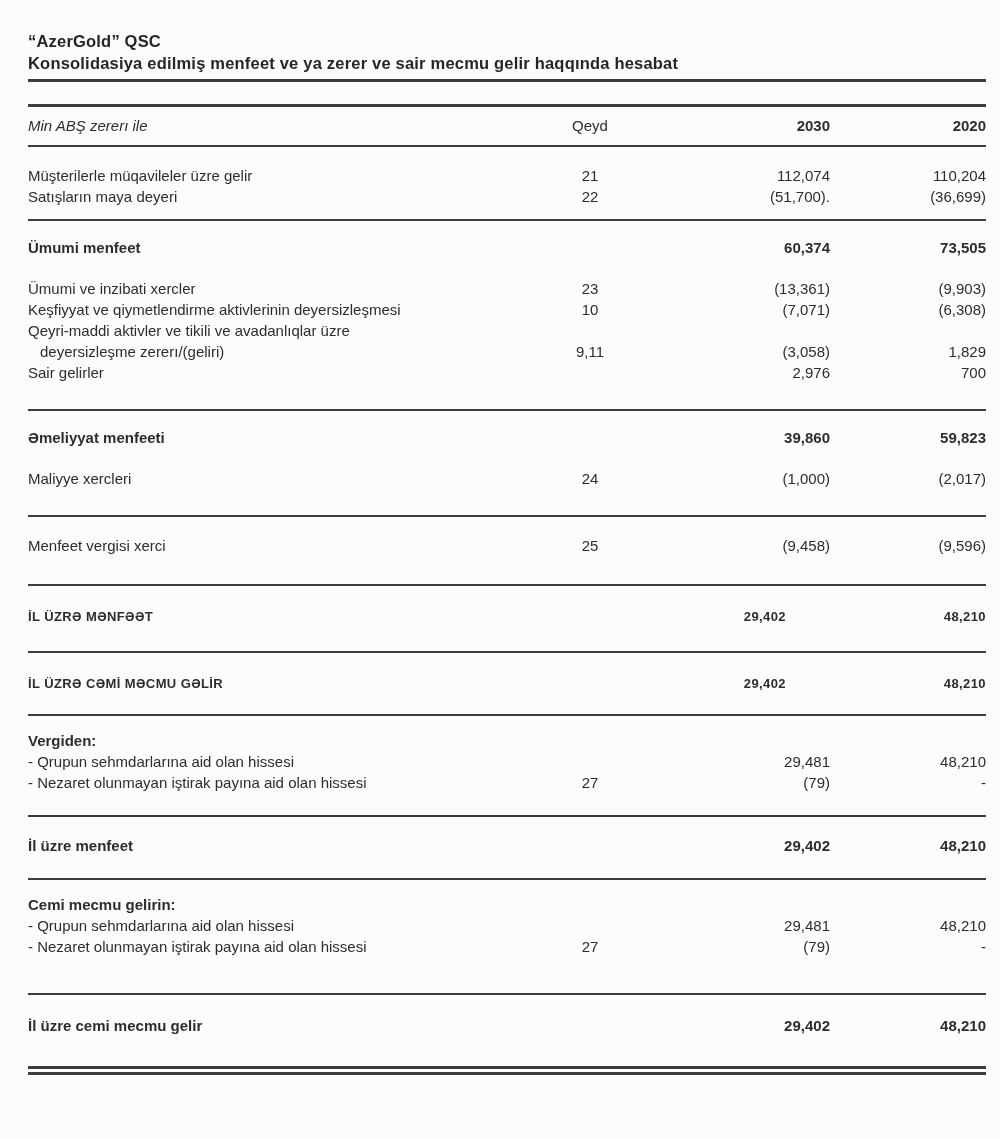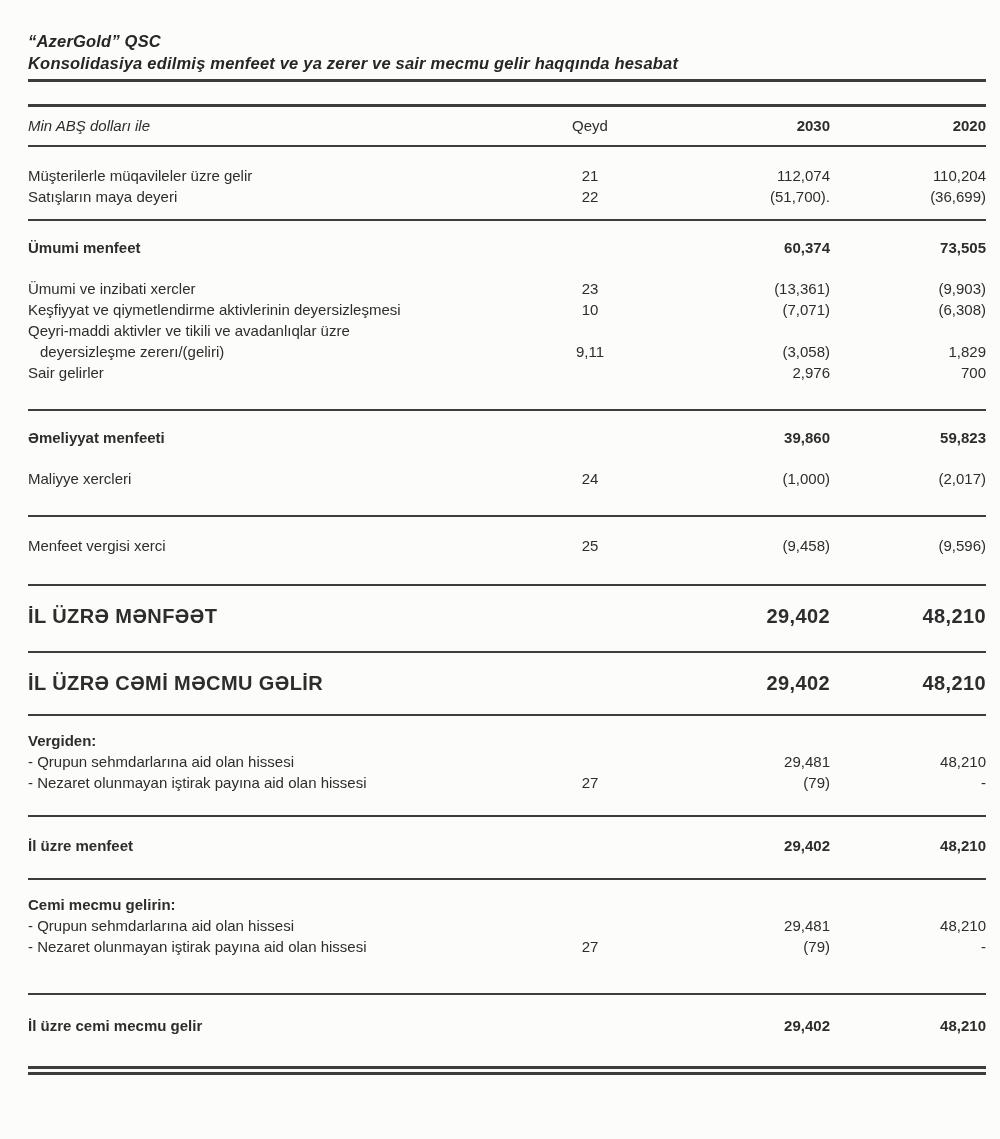--- a/index.html
+++ b/index.html
@@ -10,21 +10,20 @@
     font-family: "Liberation Sans", sans-serif;
     color: #2d2d2d;
     overflow: hidden;
   }
   .page { padding: 30px 14px 0 28px; }
 
   
   .doc-title {
     font-size: 16.5px;
     font-weight: bold;
-    font-style: italic;
     line-height: 22px;
     letter-spacing: 0.2px;
     color: #262626;
   }
   .title-rule { margin-top: 5px; }
 
   
   .rule { border-top: 3px solid #3d3d3d; height: 0; }
   .rule.thin { border-top-width: 2.5px; }
   .rule.double {
@@ -45,21 +44,21 @@
   .c-label { text-align: left; }
   .c-note  { text-align: center; }
   .c-v1, .c-v2 { text-align: right; }
   .l2 { padding-left: 12px; }
 
   .thead { padding: 8px 0 9px; }
   .thead .c-label { font-style: italic; }
   .thead .c-v1, .thead .c-v2 { font-weight: bold; }
 
   .bold { font-weight: bold; }
-  .caps { font-weight: bold; letter-spacing: 0.4px; font-size: 20px; }
+  .caps { font-weight: bold; letter-spacing: 0.4px; font-size: 13px; gap: 44px; }
 
   .spacer { height: 20px; }
 
   
   .sec0 { padding: 18px 0 12px; }
   .sec1 { padding: 16px 0 26px; }
   .sec2 { padding: 16px 0 26px; }
   .sec3 { padding: 18px 0 28px; }
   .sec4 { padding: 20px 0 24px; }
   .sec5 { padding: 20px 0 20px; }
@@ -77,21 +76,21 @@
     <div class="doc-title">“AzerGold” QSC</div>
     <div class="doc-title">Konsolidasiya edilmiş menfeet ve ya zerer ve sair mecmu gelir haqqında hesabat</div>
   </div>
   <div class="rule title-rule"></div>
 
   <div>
 
     <div class="rule table-top"></div>
 
     <div class="row thead">
-      <div class="c-label">Min ABŞ dolları ile</div>
+      <div class="c-label">Min ABŞ zererı ile</div>
       <div class="c-note">Qeyd</div>
       <div class="c-v1">2030</div>
       <div class="c-v2">2020</div>
     </div>
 
     <div class="rule thin"></div>
 
     <section class="sec0">
       <div class="row">
         <div class="c-label">Müşterilerle müqavileler üzre gelir</div>

